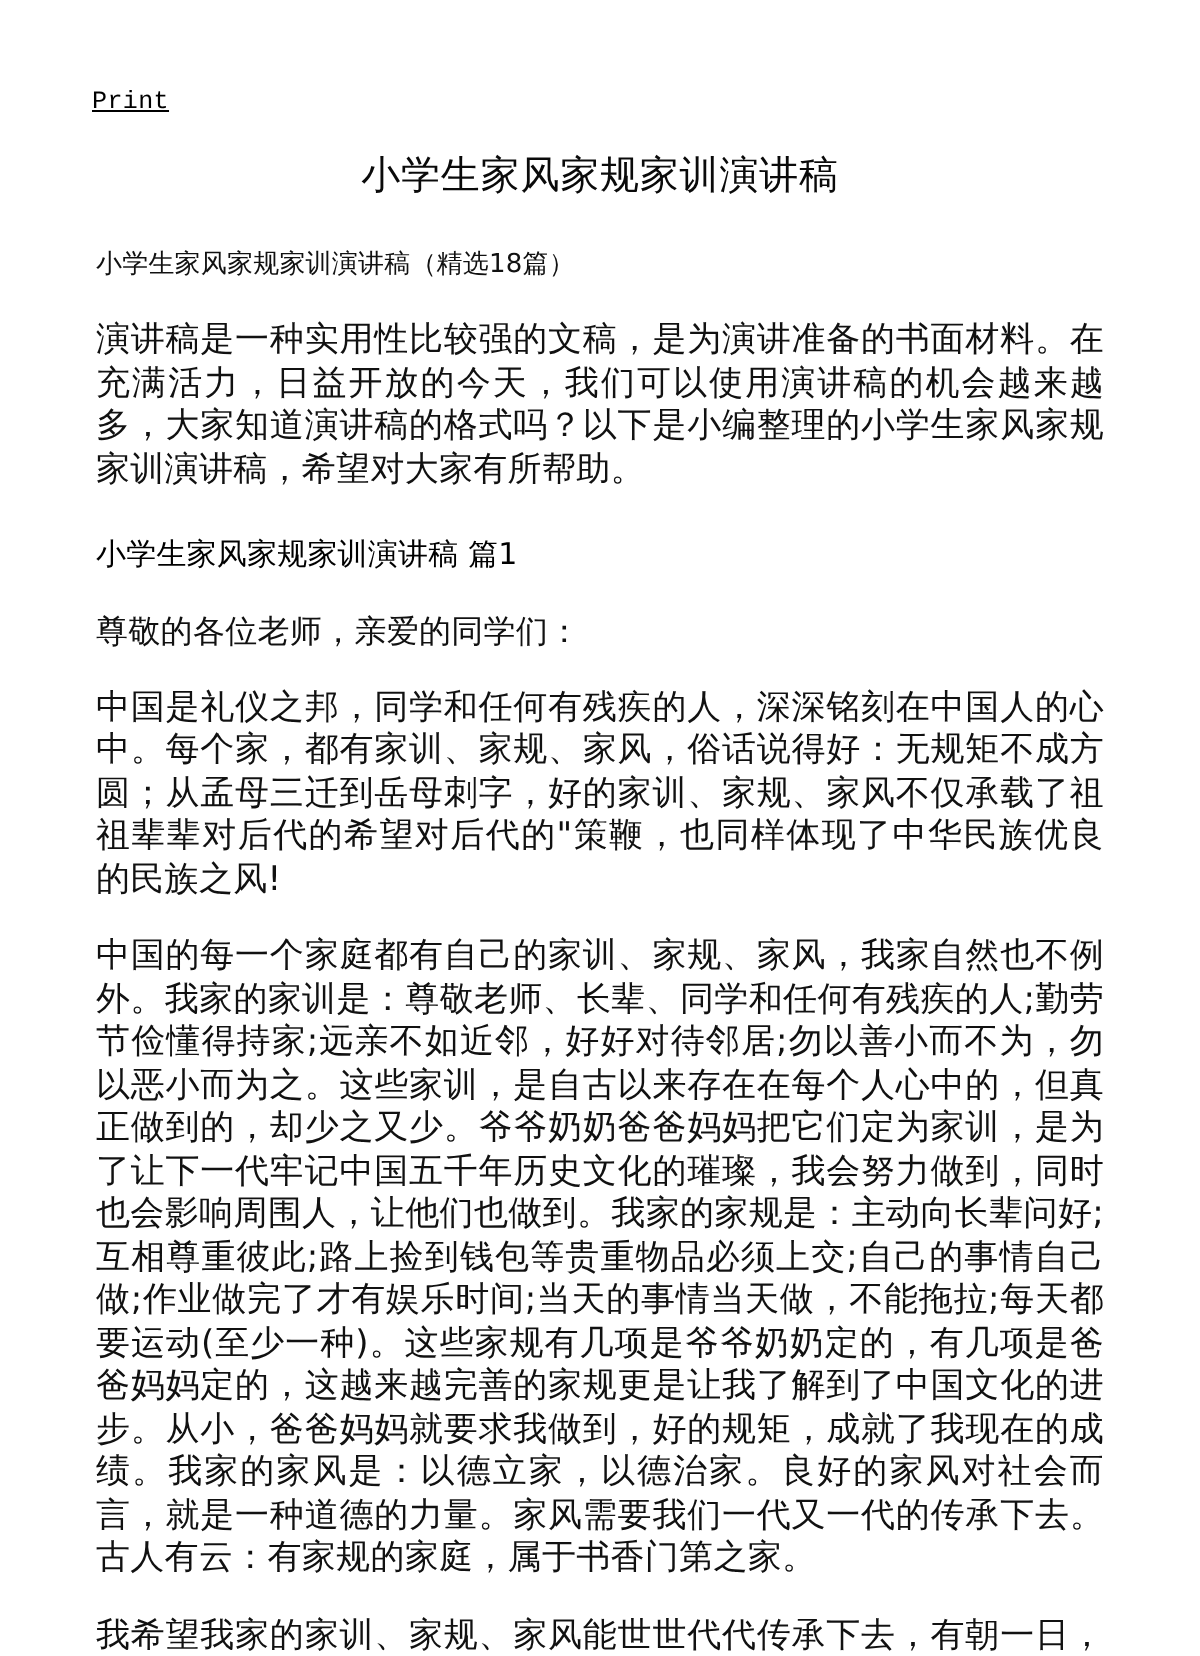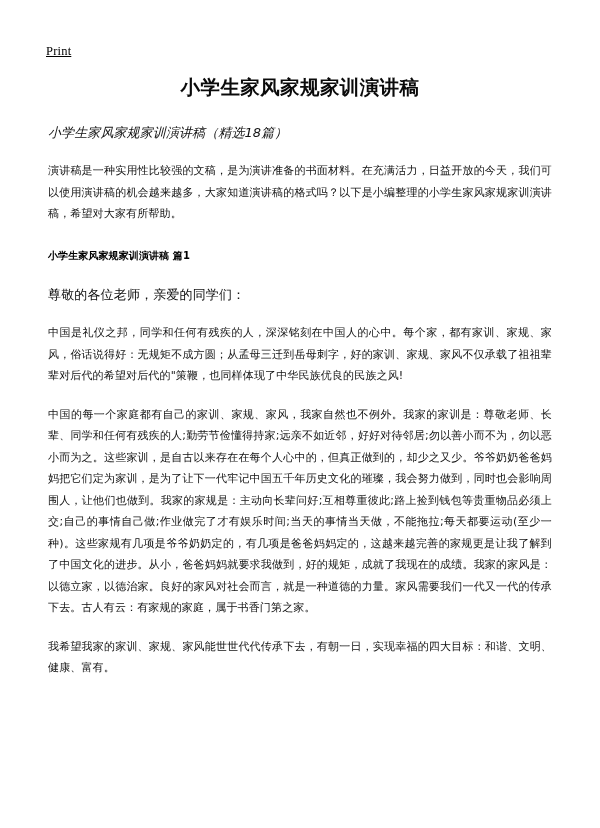--- a/index.html
+++ b/index.html
@@ -19,71 +19,70 @@
     position: relative;
     width: 600px;
     height: 828px;
     box-sizing: border-box;
     padding: 0;
   }
   .print-link {
     position: absolute;
     left: 46px;
     top: 44px;
-    font-family: Liberation Serif, serif;
+    font-family: Liberation Mono, monospace;
     font-size: 12.5px;
     line-height: 15px;
     color: #000000;
     letter-spacing: 0.2px;
   }
   .content {
     position: absolute;
     left: 48px;
     top: 74px;
     width: 504px;
   }
   h1.doc-title {
     margin: 0 0 0 0;
     padding: 0;
     font-size: 19.5px;
     line-height: 28px;
-    font-weight: 700;
+    font-weight: 400;
     text-align: center;
     letter-spacing: 0.4px;
     color: #0a0a0a;
   }
   .subtitle {
     margin: 21px 0 0 0;
     font-size: 13px;
     line-height: 20px;
     color: #111111;
     letter-spacing: 0.1px;
-    font-style: italic;
   }
   p.body-text {
     margin: 17px 0 0 0;
-    font-size: 11px;
+    font-size: 17px;
     line-height: 21.5px;
     color: #111111;
     text-align: justify;
     text-justify: inter-ideograph;
     letter-spacing: 0.15px;
   }
   h2.section-heading {
     margin: 20px 0 0 0;
     padding: 0;
-    font-size: 10px;
+    font-size: 15px;
     line-height: 22px;
-    font-weight: 700;
+    font-weight: 400;
     color: #000000;
     letter-spacing: 0.1px;
   }
   .short-line {
     margin: 17px 0 0 0;
-    font-size: 13px;
+    font-size: 16px;
     line-height: 21.5px;
     color: #111111;
     letter-spacing: 0.15px;
   }
 </style>
 </head>
 <body>
 
 <div class="page">
 

